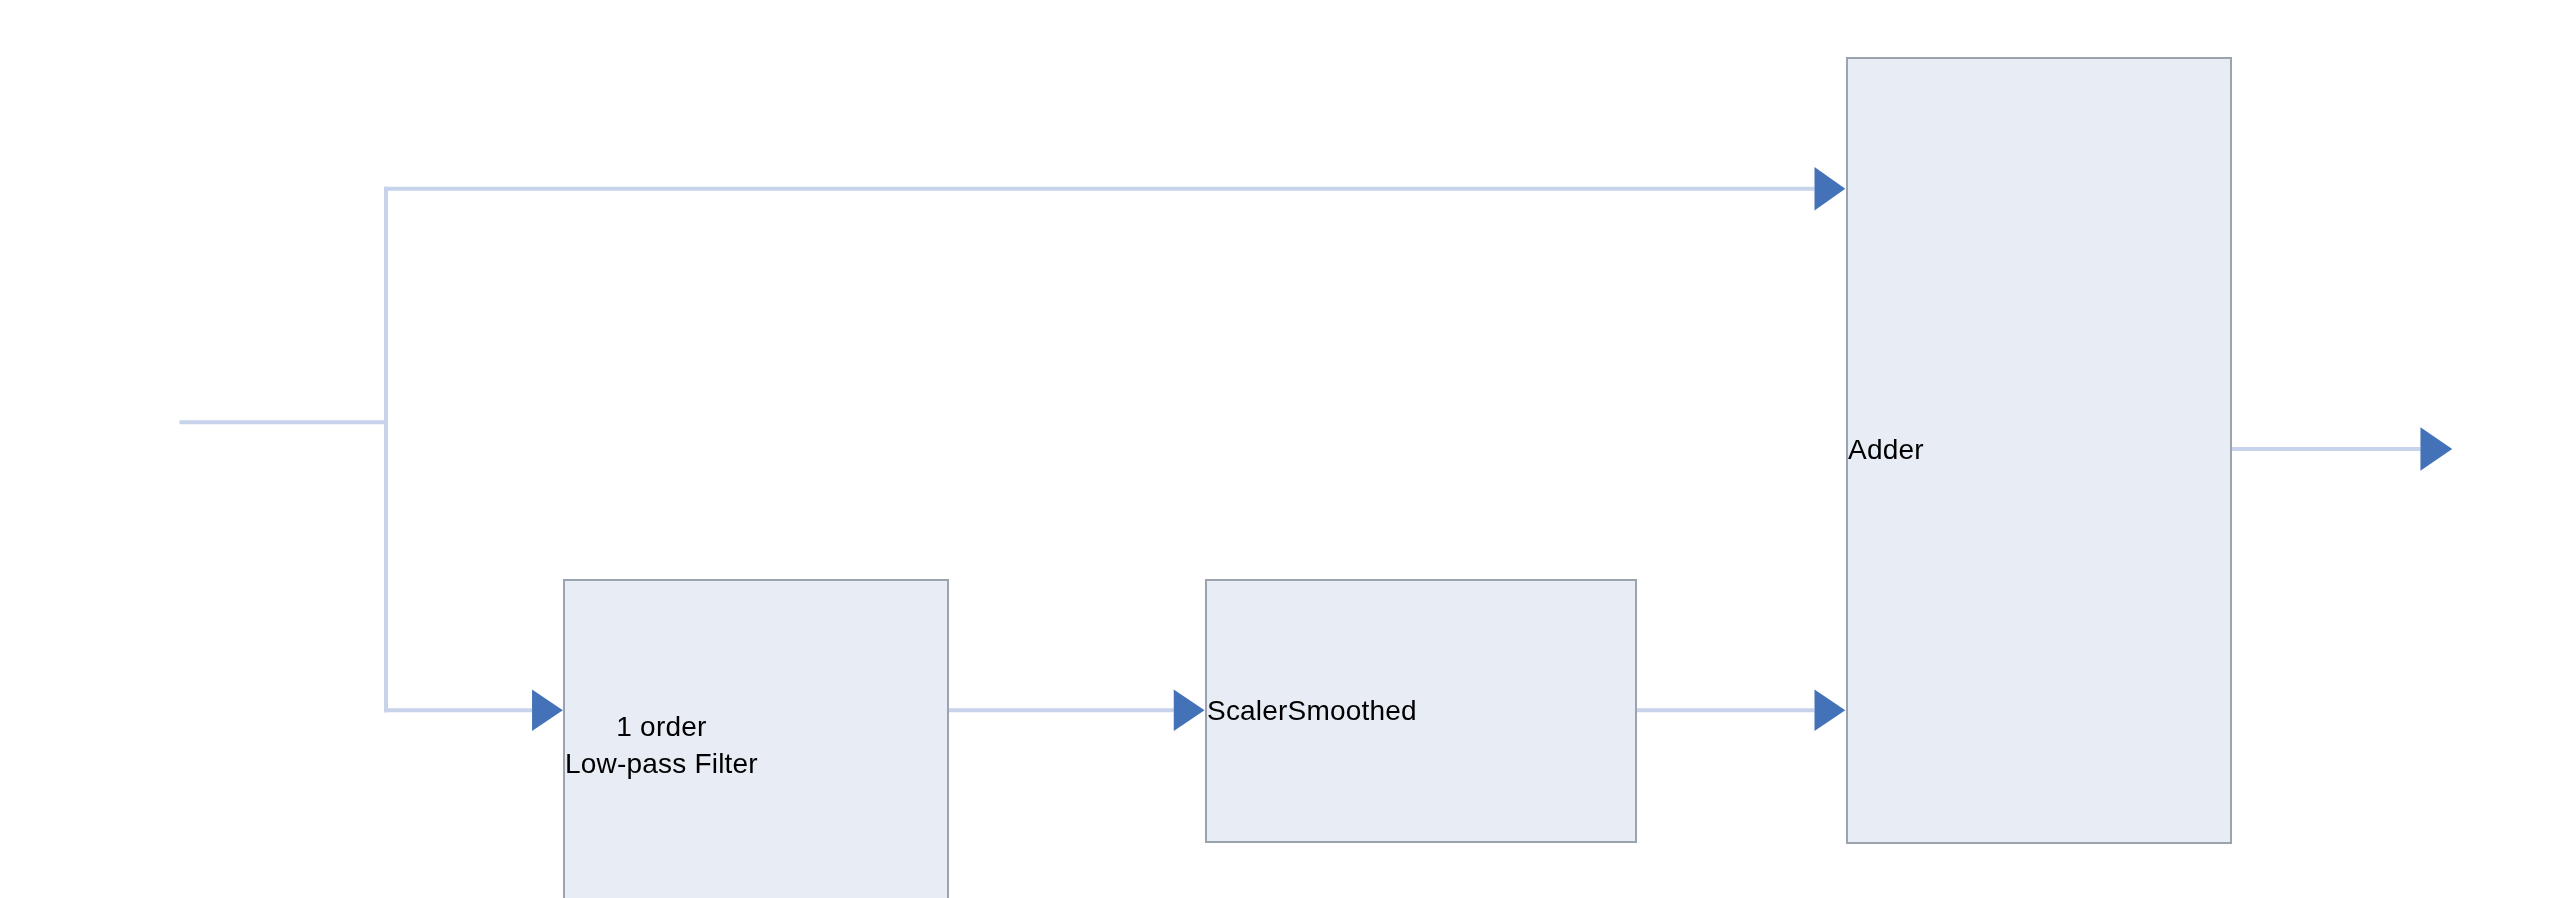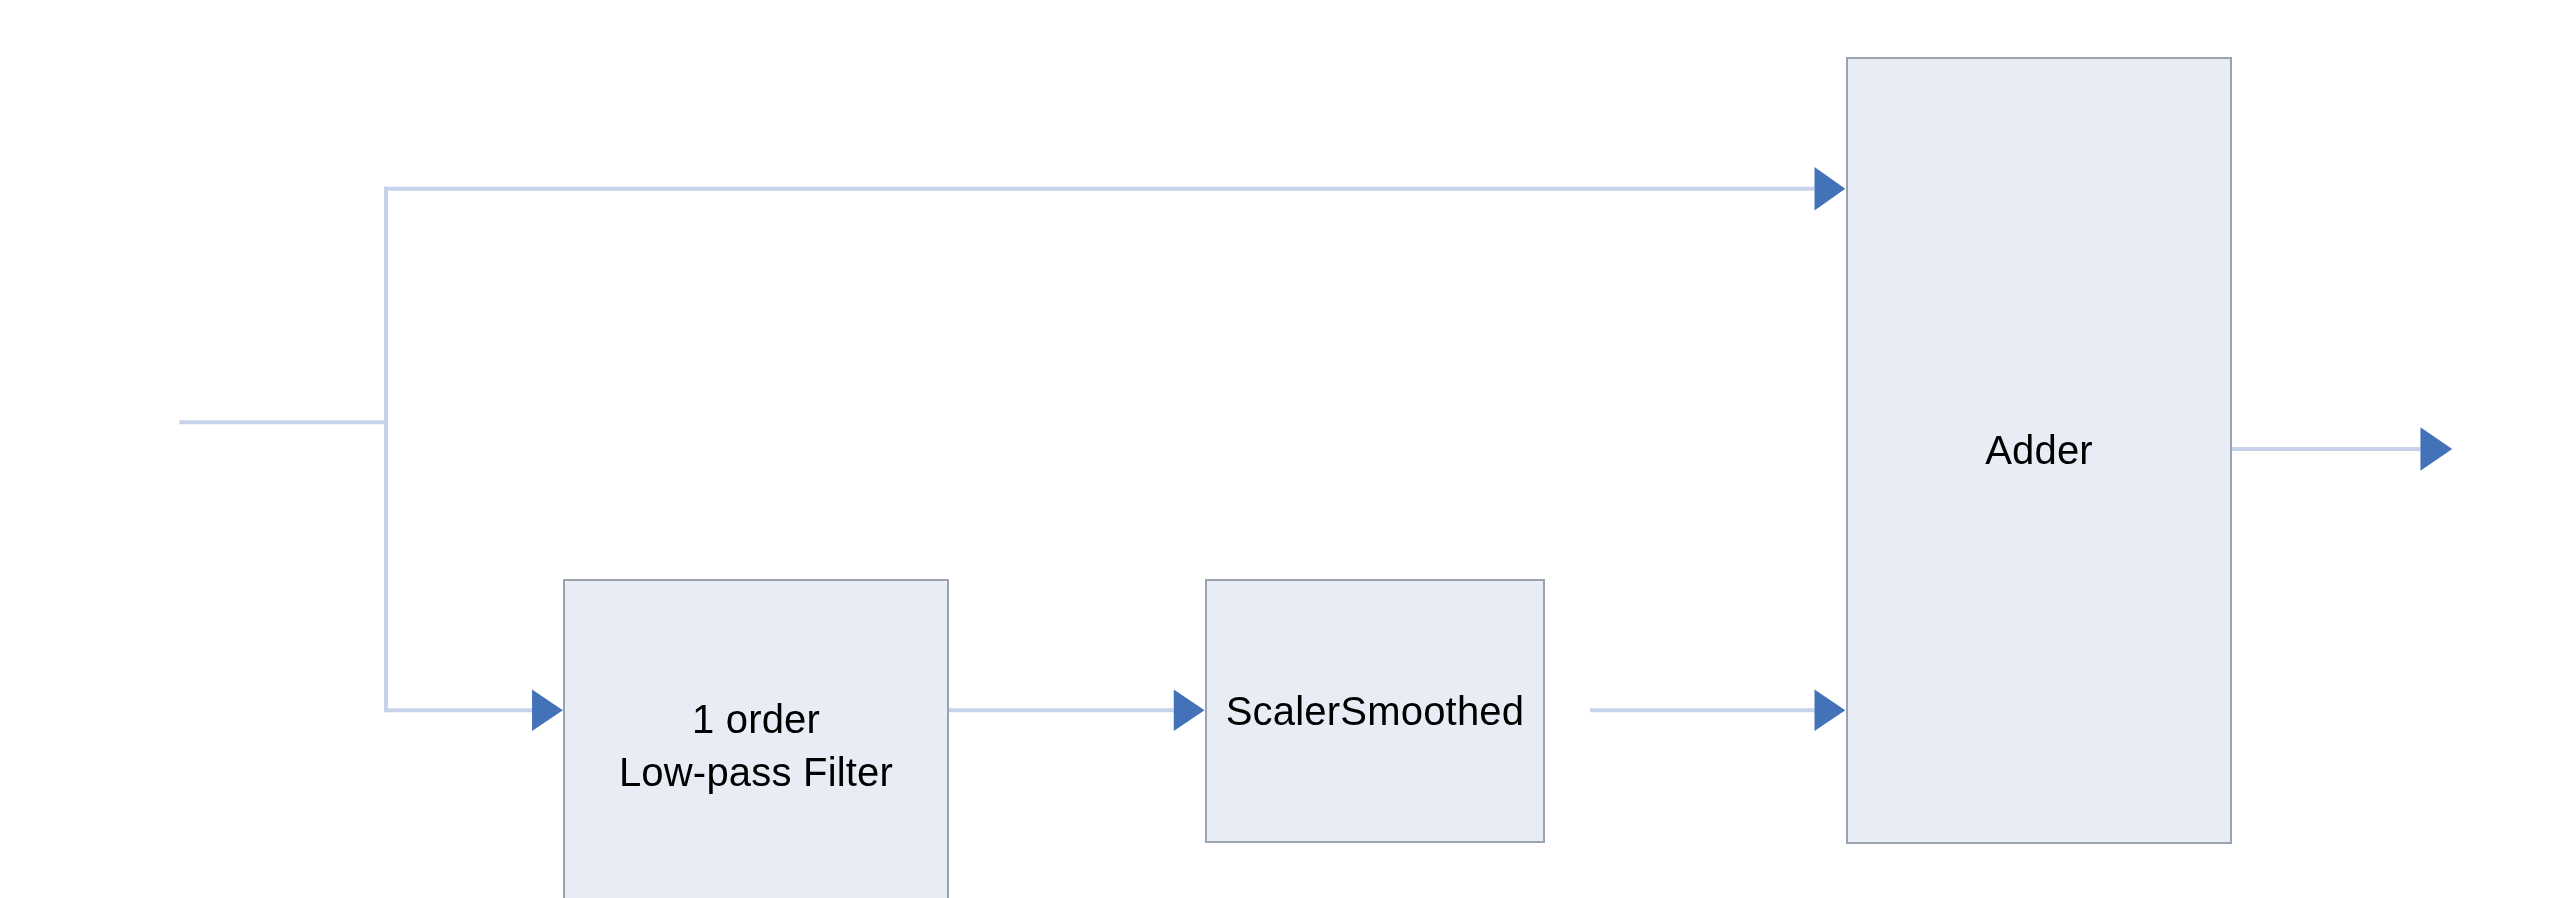--- a/index.html
+++ b/index.html
@@ -25,33 +25,32 @@
     width: 2576px;
     height: 898px;
   }
   .block {
     position: absolute;
     box-sizing: border-box;
     background: #E8ECF5;
     border: 2px solid #9AA3AE;
     display: flex;
     align-items: center;
-    justify-content: center;
     text-align: center;
     color: #000000;
     font-family: "Liberation Sans", sans-serif;
-    font-size: 40px;
+    font-size: 28px;
     line-height: 1.32;
     font-weight: 400;
     letter-spacing: 0.2px;
     white-space: pre-line;
   }
   
   #block-lowpass   { left: 563px;  top: 579px; width: 386px; height: 333px; }
-  #block-scaler    { left: 1205px; top: 579px; width: 340px; height: 264px; }
+  #block-scaler    { left: 1205px; top: 579px; width: 432px; height: 264px; }
   #block-adder     { left: 1846px; top: 57px;  width: 386px; height: 787px; }
 
   .block-label { display: block; pointer-events: none; }
 </style>
 </head>
 <body>
 
 <div id="canvas">
 
   <svg id="wires" viewBox="0 0 2592 904" width="2576" height="898" xmlns="http://www.w3.org/2000/svg">

